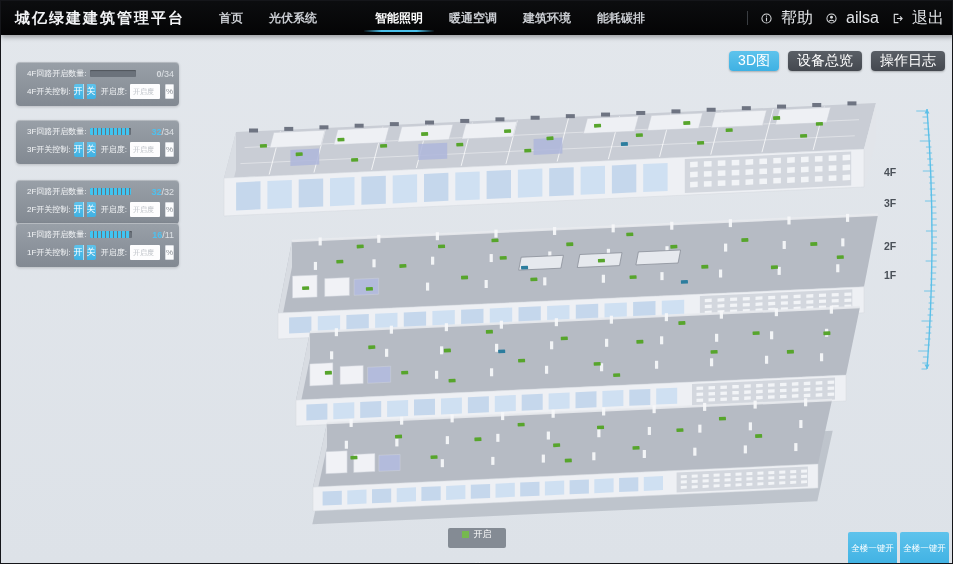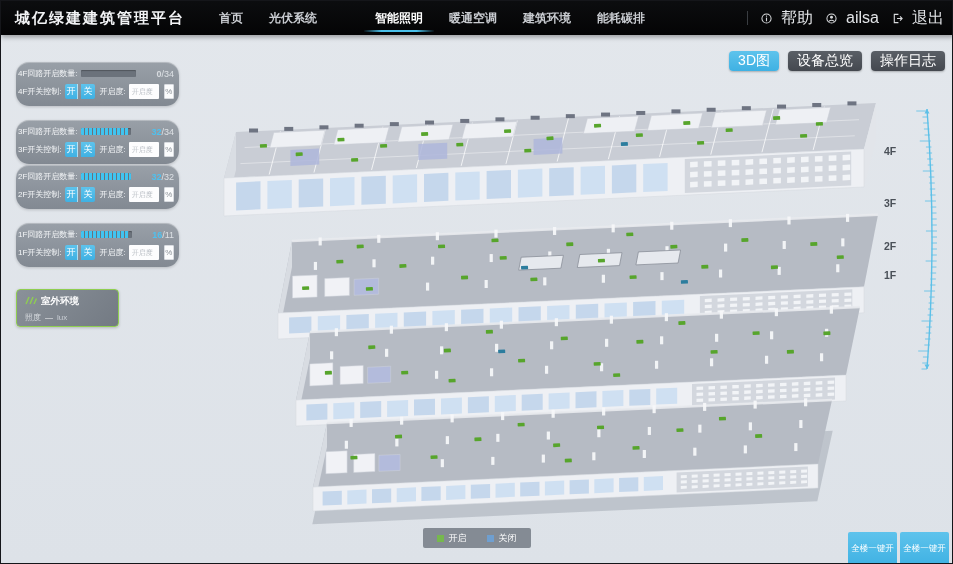--- a/index.html
+++ b/index.html
@@ -17,21 +17,21 @@
   .nav-divider{width:1px;height:14px;background:#3a3d42;}
   .nav-util{display:flex;align-items:center;gap:9px;color:#e2e4e7;font-size:16px;cursor:pointer;white-space:nowrap;}
   .nav-util svg{display:block;}
 
   
   .view-btns{position:absolute;top:50px;right:7px;display:flex;gap:9px;z-index:20;}
   .vbtn{height:20px;padding:0 9px;display:flex;align-items:center;justify-content:center;font-size:14px;color:#fff;background:linear-gradient(#5a5f66,#44484f);border-radius:4px;cursor:pointer;box-shadow:0 1px 2px rgba(0,0,0,.25);white-space:nowrap;}
   .vbtn.active{background:linear-gradient(#5ec3ec,#3fb1e3);}
 
   
-  .panel{position:absolute;left:15px;width:163px;height:44px;background:linear-gradient(#99a0a8,#828992);border-radius:13px;box-shadow:inset 0 1px 0 rgba(255,255,255,.28),0 1px 3px rgba(0,0,0,.18);padding:6px 5px 5px 2px;color:#fff;z-index:20;}
+  .panel{position:absolute;left:15px;width:163px;height:44px;background:linear-gradient(#99a0a8,#828992);border-radius:4px;box-shadow:inset 0 1px 0 rgba(255,255,255,.28),0 1px 3px rgba(0,0,0,.18);padding:6px 5px 5px 11px;color:#fff;z-index:20;}
   .p-row{display:flex;align-items:center;gap:3px;font-size:8px;white-space:nowrap;}
   .p-row + .p-row{margin-top:5px;}
   .p-label{color:#f4f6f8;letter-spacing:0;}
   .track{width:57px;height:7px;background:#6b727b;border-radius:1px;overflow:hidden;box-shadow:inset 0 1px 1px rgba(0,0,0,.25);}
   .fill{height:100%;background:repeating-linear-gradient(90deg,#41c4f0 0px,#41c4f0 3px,#6b727b 3px,#6b727b 4px);}
   .p-value{font-size:9px;font-weight:bold;margin-left:17px;}
   .p-total{color:#dde1e5;font-weight:normal;}
   .sw{width:18px;height:15px;display:flex;align-items:center;justify-content:center;background:linear-gradient(#5ec3ec,#3fb1e3);color:#fff;font-size:9px;cursor:pointer;}
   .sw.on{border-radius:2px 0 0 2px;border-right:1px solid rgba(255,255,255,.55);}
   .sw.off{border-radius:0 2px 2px 0;}
@@ -45,21 +45,21 @@
   .out-row{margin-top:4px;font-size:8px;color:#d7dbdf;display:flex;align-items:baseline;gap:4px;}
   .out-val{color:#f2f4f6;}
   .out-unit{color:#c9ced4;}
 
   
   .building{position:absolute;left:200px;top:95px;width:720px;height:435px;z-index:5;cursor:grab;}
   .floor-label{position:absolute;left:883px;font-size:10.5px;font-weight:bold;color:#4a5058;z-index:15;}
   .ruler{position:absolute;left:902px;top:100px;width:46px;height:278px;z-index:10;}
 
   
-  .legend{position:absolute;left:50%;transform:translateX(-50%);top:527px;height:20px;display:flex;align-items:center;gap:20px;background:rgba(124,131,140,.92);border-radius:2px;padding:0 14px;z-index:20;}
+  .legend{position:absolute;left:50%;transform:translateX(-50%);top:527px;height:20px;display:flex;align-items:center;gap:20px;background:rgba(124,131,140,.92);border-radius:2px;padding:0 14px;z-index:20;flex-direction:column;}
   .leg-item{display:flex;align-items:center;gap:5px;color:#fff;font-size:9px;white-space:nowrap;}
   .leg-swatch{width:7px;height:7px;}
   .bulk{position:absolute;top:531px;right:3px;display:flex;gap:3px;z-index:20;}
   .bulk-btn{width:49px;height:34px;display:flex;align-items:center;justify-content:center;background:linear-gradient(#5ec3ec,#3fb1e3);color:#fff;font-size:8.5px;border-radius:2px;cursor:pointer;white-space:nowrap;}
 </style>
 </head>
 <body>
 
 <div class="stage">
 
@@ -142,21 +142,21 @@
     <div class="p-row">
       <span class="p-label">3F开关控制:</span>
       <span class="sw on">开</span>
       <span class="sw off">关</span>
       <span class="p-label" style="margin-left:2px">开启度:</span>
       <input class="dim-input" placeholder="开启度" style="">
       <span class="unit-box">%</span>
     </div>
   </div>
 
-  <div class="panel" style="top:164px">
+  <div class="panel" style="top:179px">
     <div class="p-row">
       <span class="p-label">2F回路开启数量:</span>
       <div class="track">
           <div class="fill" style="width: 100%;"></div>
         </div>
       <span class="p-value"><span style="color: rgb(79, 193, 238);">32</span><span class="p-total">/32</span></span>
     </div>
     <div class="p-row">
       <span class="p-label">2F开关控制:</span>
       <span class="sw on">开</span>
@@ -178,35 +178,20 @@
     <div class="p-row">
       <span class="p-label">1F开关控制:</span>
       <span class="sw on">开</span>
       <span class="sw off">关</span>
       <span class="p-label" style="margin-left:2px">开启度:</span>
       <input class="dim-input" placeholder="开启度" style="">
       <span class="unit-box">%</span>
     </div>
   </div>
 
-  <div class="outdoor">
-    <div class="out-title">
-      <span><svg width="12" height="9" viewBox="0 0 12 9">
-            <path d="M1 8 L4 1" stroke="#8fce51" stroke-width="1.4"></path>
-            <path d="M5 8 L8 1" stroke="#8fce51" stroke-width="1.4"></path>
-            <path d="M9 8 L11.5 2.5" stroke="#8fce51" stroke-width="1.4"></path>
-          </svg></span>
-      <span>室外环境</span>
-    </div>
-    <div class="out-row">
-      <span>照度</span>
-      <span class="out-val">—</span>
-      <span class="out-unit">lux</span>
-    </div>
-  </div>
 
   <svg id="bsvg" class="building" viewBox="0 0 720 435">
       <polygon points="23.0,82.0 663.0,53.0 675.0,7.0 35.0,36.0" fill="#c9cdd5" stroke="none" stroke-width="0" opacity="1"></polygon>
       <line x1="68.16000000000001" y1="78.59056000000001" x2="79.44000000000001" y2="35.35056" stroke="rgba(255,255,255,.75)" stroke-width="1" opacity="1"></line>
       <line x1="112.96000000000001" y1="76.56112" x2="124.24000000000001" y2="33.32112000000001" stroke="rgba(255,255,255,.75)" stroke-width="1" opacity="1"></line>
       <line x1="170.56000000000003" y1="73.95184" x2="181.84000000000003" y2="30.711839999999995" stroke="rgba(255,255,255,.75)" stroke-width="1" opacity="1"></line>
       <line x1="215.36" y1="71.92240000000001" x2="226.64" y2="28.6824" stroke="rgba(255,255,255,.75)" stroke-width="1" opacity="1"></line>
       <line x1="260.16" y1="69.89296" x2="271.44" y2="26.652960000000007" stroke="rgba(255,255,255,.75)" stroke-width="1" opacity="1"></line>
       <line x1="304.96000000000004" y1="67.86352000000001" x2="316.24" y2="24.623520000000006" stroke="rgba(255,255,255,.75)" stroke-width="1" opacity="1"></line>
       <line x1="356.16" y1="65.54416" x2="367.44" y2="22.304160000000003" stroke="rgba(255,255,255,.75)" stroke-width="1" opacity="1"></line>
@@ -633,21 +618,21 @@
       <rect x="316.65000000000003" y="326.838775" width="7" height="3.6" fill="#57a52c" rx="0.5" transform="rotate(-2.6 320.15000000000003 328.838775)"></rect>
       <rect x="352.15000000000003" y="347.400575" width="7" height="3.6" fill="#57a52c" rx="0.5" transform="rotate(-2.6 355.65000000000003 349.400575)"></rect>
       <rect x="396.05" y="329.562375" width="7" height="3.6" fill="#57a52c" rx="0.5" transform="rotate(-2.6 399.55 331.562375)"></rect>
       <rect x="431.54999999999995" y="350.12417500000004" width="7" height="3.6" fill="#57a52c" rx="0.5" transform="rotate(-2.6 435.04999999999995 352.12417500000004)"></rect>
       <rect x="475.44999999999993" y="332.285975" width="7" height="3.6" fill="#57a52c" rx="0.5" transform="rotate(-2.6 478.94999999999993 334.285975)"></rect>
       <rect x="517.95" y="320.847775" width="7" height="3.6" fill="#57a52c" rx="0.5" transform="rotate(-2.6 521.45 322.847775)"></rect>
       <rect x="554.15" y="338.209575" width="7" height="3.6" fill="#57a52c" rx="0.5" transform="rotate(-2.6 557.65 340.209575)"></rect>
       <rect x="363.8" y="362.71125" width="7" height="3.6" fill="#57a52c" rx="0.5" transform="rotate(-2.6 367.3 364.71125)"></rect>
     </svg>
 
-  <span class="floor-label" style="top:144px">4F</span>
+  <span class="floor-label" style="top:165px">4F</span>
   <span class="floor-label" style="top:196px">3F</span>
   <span class="floor-label" style="top:239px">2F</span>
   <span class="floor-label" style="top:268px">1F</span>
 
   <svg id="ruler" class="ruler" viewBox="0 0 46 278">
       <path d="M24,8 Q34,138 24,268" fill="none" stroke="#5cc0e8" stroke-width="1.4"></path>
       <line x1="13.241637452361324" y1="10" x2="24.241637452361324" y2="10" stroke="#5cc0e8" stroke-width="0.9" opacity="0.9"></line>
       <line x1="19.46513920914515" y1="16" x2="24.96513920914515" y2="16" stroke="#5cc0e8" stroke-width="0.9" opacity="0.9"></line>
       <line x1="20.183570413470385" y1="22" x2="25.683570413470385" y2="22" stroke="#5cc0e8" stroke-width="0.9" opacity="0.9"></line>
       <line x1="20.893156642875578" y1="28" x2="26.393156642875578" y2="28" stroke="#5cc0e8" stroke-width="0.9" opacity="0.9"></line>

